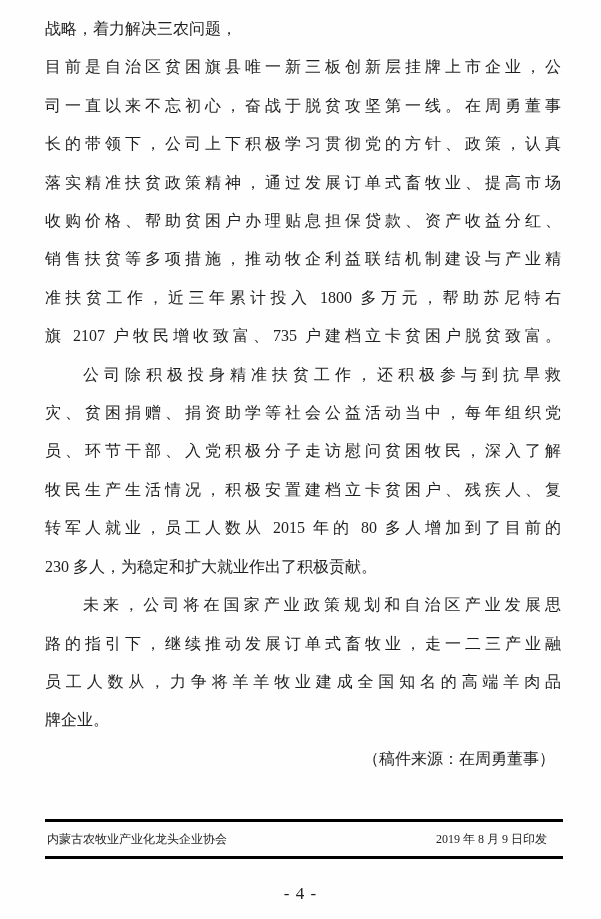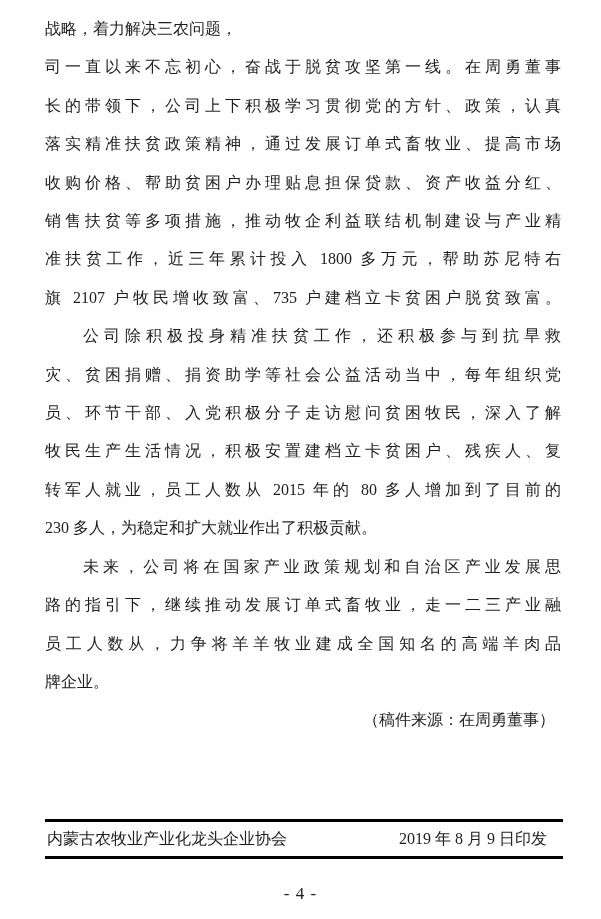--- a/index.html
+++ b/index.html
@@ -52,21 +52,21 @@
   .rule-bottom { top: 856px; }
   .footer-row {
     position: absolute;
     left: 45px;
     top: 822px;
     width: 518px;
     height: 34px;
     display: flex;
     justify-content: space-between;
     align-items: center;
-    font-size: 16px;
+    font-size: 12px;
     font-family: "Liberation Serif", serif;
   }
   .footer-issuer { padding-left: 2px; }
   .footer-date { padding-right: 16px; }
   .page-number {
     position: absolute;
     left: 0;
     top: 884px;
     width: 100%;
     text-align: center;
@@ -74,20 +74,21 @@
     letter-spacing: 1px;
     font-family: "Liberation Serif", serif;
   }
 </style>
 </head>
 <body>
 
 <div class="page">
   <div class="body-text" id="body-lines">
       <div class="line left">战略，着力解决三农问题，</div>
+      <div class="line fill">目前是自治区贫困旗县唯一新三板创新层挂牌上市企业，公</div>
       <div class="line fill">司一直以来不忘初心，奋战于脱贫攻坚第一线。在周勇董事</div>
       <div class="line fill">长的带领下，公司上下积极学习贯彻党的方针、政策，认真</div>
       <div class="line fill">落实精准扶贫政策精神，通过发展订单式畜牧业、提高市场</div>
       <div class="line fill">收购价格、帮助贫困户办理贴息担保贷款、资产收益分红、</div>
       <div class="line fill">销售扶贫等多项措施，推动牧企利益联结机制建设与产业精</div>
       <div class="line fill">准扶贫工作，近三年累计投入 1800 多万元，帮助苏尼特右</div>
       <div class="line fill">旗 2107 户牧民增收致富、735 户建档立卡贫困户脱贫致富。</div>
       <div class="line fill indent">公司除积极投身精准扶贫工作，还积极参与到抗旱救</div>
       <div class="line fill">灾、贫困捐赠、捐资助学等社会公益活动当中，每年组织党</div>
       <div class="line fill">员、环节干部、入党积极分子走访慰问贫困牧民，深入了解</div>

